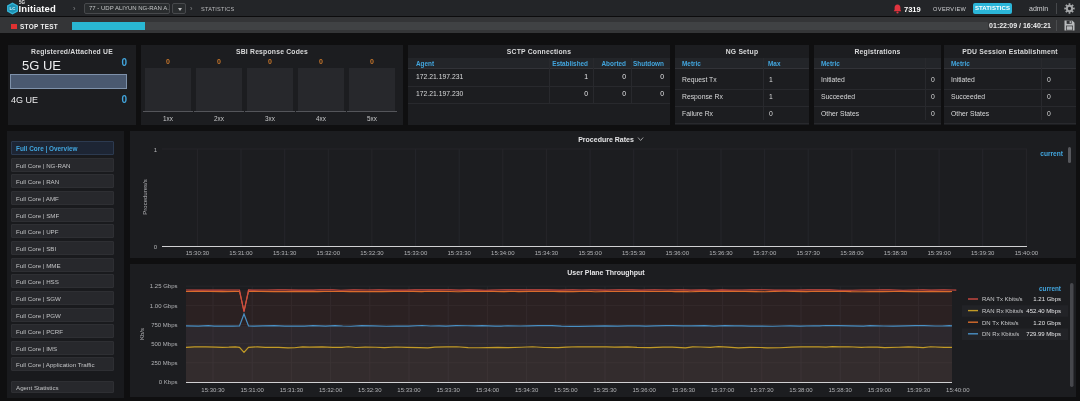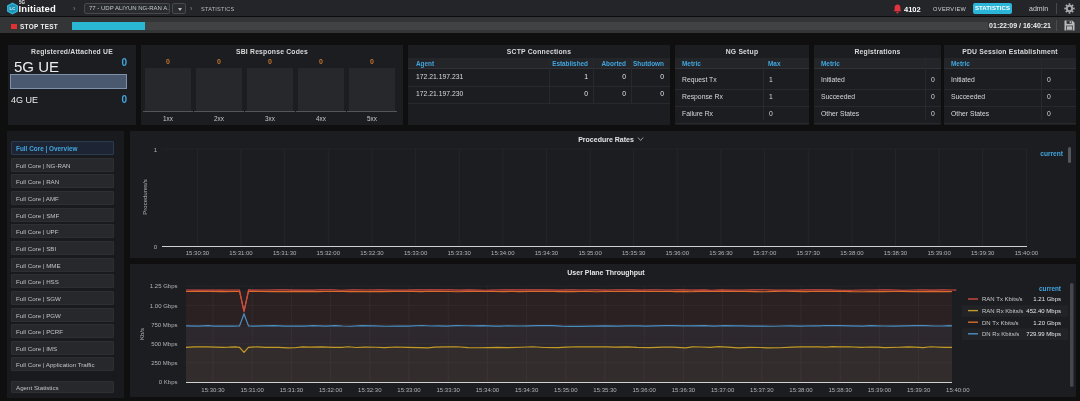--- a/index.html
+++ b/index.html
@@ -28,21 +28,21 @@
 <div class="abs" style="left:84px;top:3px;width:86px;height:11px;background:#292c2e;border:1px solid #47494c;border-radius:2px;color:#c3c5c6;font-size:6px;line-height:9.5px;padding-left:4px;white-space:nowrap;overflow:hidden">77 - UDP ALIYUN NG-RAN A...</div>
 <div class="abs" style="left:172px;top:3px;width:14px;height:11px;background:#292c2e;border:1px solid #47494c;border-radius:2px">
       <div class="abs" style="left:4.5px;top:4px;width:0;height:0;border-left:2.5px solid transparent;border-right:2.5px solid transparent;border-top:3px solid #b9babc"></div>
     </div>
 <div class="abs" style="left:190px;top:3.5px;font-size:7.5px;color:#85888a">›</div>
 <div class="abs" style="left:201px;top:5.5px;font-size:5.6px;color:#b9babc;letter-spacing:.2px">STATISTICS</div>
 <svg class="abs" style="left:893px;top:4px" width="9" height="10" viewBox="0 0 9 10">
 <path d="M4.5 0.4 C2.6 0.4 1.6 1.8 1.6 3.6 L1.6 5.8 L0.7 7.3 L8.3 7.3 L7.4 5.8 L7.4 3.6 C7.4 1.8 6.4 0.4 4.5 0.4 Z" fill="#e0343f"></path>
 <circle cx="4.5" cy="8.5" r="1.1" fill="#e0343f"></circle>
     </svg>
-<div class="abs" style="left:904px;top:4.5px;font-size:7.5px;font-weight:bold;color:#fff">4102</div>
+<div class="abs" style="left:904px;top:4.5px;font-size:7.5px;font-weight:bold;color:#fff">7319</div>
 <div class="abs" style="left:933px;top:5.5px;font-size:5.6px;color:#cfd0d2;letter-spacing:.4px">OVERVIEW</div>
 <div class="abs" style="left:973px;top:2.5px;width:39px;height:11.5px;background:#2bb6d9;border-radius:2px;text-align:center;line-height:11.5px;font-size:6px;font-weight:bold;color:#fff;letter-spacing:.1px">STATISTICS</div>
 <div class="abs" style="left:1029px;top:4.5px;font-size:7px;color:#cfd0d2">admin</div>
 <div class="abs" style="left:1056px;top:3px;width:1px;height:11px;background:#46484b"></div>
 <svg class="abs" style="left:1064px;top:3px" width="11" height="11" viewBox="0 0 24 24">
       <path fill="#a3a5a7" fill-rule="evenodd" d="M 23.33 10.02 L 23.33 13.98 L 20.00 13.79 L 18.92 16.39 L 21.41 18.61 L 18.61 21.41 L 16.39 18.92 L 13.79 20.00 L 13.98 23.33 L 10.02 23.33 L 10.21 20.00 L 7.61 18.92 L 5.39 21.41 L 2.59 18.61 L 5.08 16.39 L 4.00 13.79 L 0.67 13.98 L 0.67 10.02 L 4.00 10.21 L 5.08 7.61 L 2.59 5.39 L 5.39 2.59 L 7.61 5.08 L 10.21 4.00 L 10.02 0.67 L 13.98 0.67 L 13.79 4.00 L 16.39 5.08 L 18.61 2.59 L 21.41 5.39 L 18.92 7.61 L 20.00 10.21 Z M 15.60 12.00 A 3.6 3.6 0 1 0 8.40 12.00 A 3.6 3.6 0 1 0 15.60 12.00 Z"></path>
     </svg>
 </div>
 <div class="abs" style="left:0;top:17px;width:1080px;height:16px;background:#343537">
 <div class="abs" style="left:11px;top:6.5px;width:5.5px;height:5.5px;background:#e03131"></div>
@@ -55,21 +55,21 @@
 <svg class="abs" style="left:1064px;top:2.5px" width="11" height="11" viewBox="0 0 11 11">
 <path fill="#b9bbbd" d="M0.5 0.5 H8.2 L10.5 2.8 V10.5 H0.5 Z"></path>
 <rect x="2.6" y="0.5" width="5" height="3.4" fill="#343537"></rect>
 <rect x="5.6" y="1.1" width="1.3" height="2.2" fill="#b9bbbd"></rect>
 <rect x="2" y="5.6" width="7" height="4.9" fill="#343537"></rect>
 <rect x="2.7" y="6.3" width="5.6" height="3.5" fill="#b9bbbd"></rect>
 </svg>
 </div>
 <div class="panel" style="left:8px;top:45px;width:128px;height:80px">
 <div class="ptitle" style="top:3px">Registered/Attached UE</div>
-<div class="abs" style="left:6px;top:13px;font-size:15px;color:#ececee">5G UE</div>
+<div class="abs" style="left:14px;top:13px;font-size:13px;color:#ececee">5G UE</div>
 <div class="abs" style="left:88px;top:12px;width:31px;text-align:right;font-size:10px;font-weight:bold;color:#42a5dd">0</div>
 <div class="abs" style="left:2px;top:29px;width:117px;height:15px;background:#4a5970;border:1px solid #7e91aa"></div>
 <div class="abs" style="left:3px;top:50px;font-size:9px;color:#ececee">4G UE</div>
 <div class="abs" style="left:88px;top:49px;width:31px;text-align:right;font-size:10px;font-weight:bold;color:#42a5dd">0</div>
 </div>
 <div class="panel" style="left:141px;top:45px;width:262px;height:80px">
 <div class="ptitle" style="top:3px">SBI Response Codes</div>
 <div class="abs" style="left:4px;top:13px;width:46px;text-align:center;font-size:7px;font-weight:bold;color:#c9772b">0</div>
 <div class="abs" style="left:4px;top:23px;width:46px;height:43px;background:#27282c"></div>
 <div class="abs" style="left:2px;top:66px;width:50px;height:1px;background:#54555a"></div>

